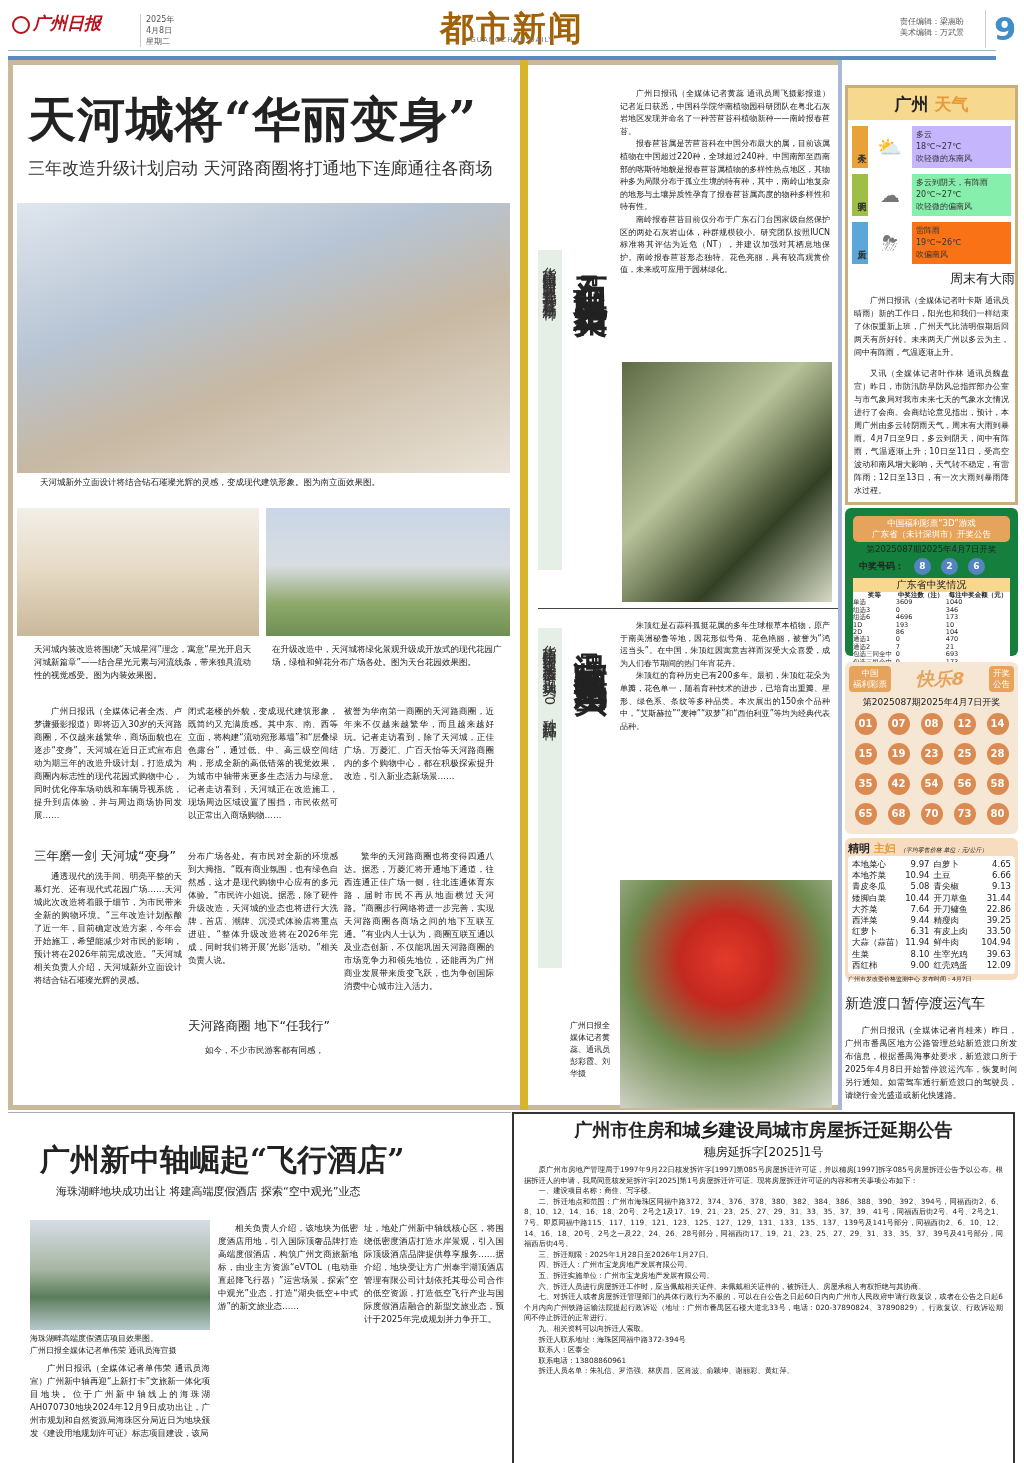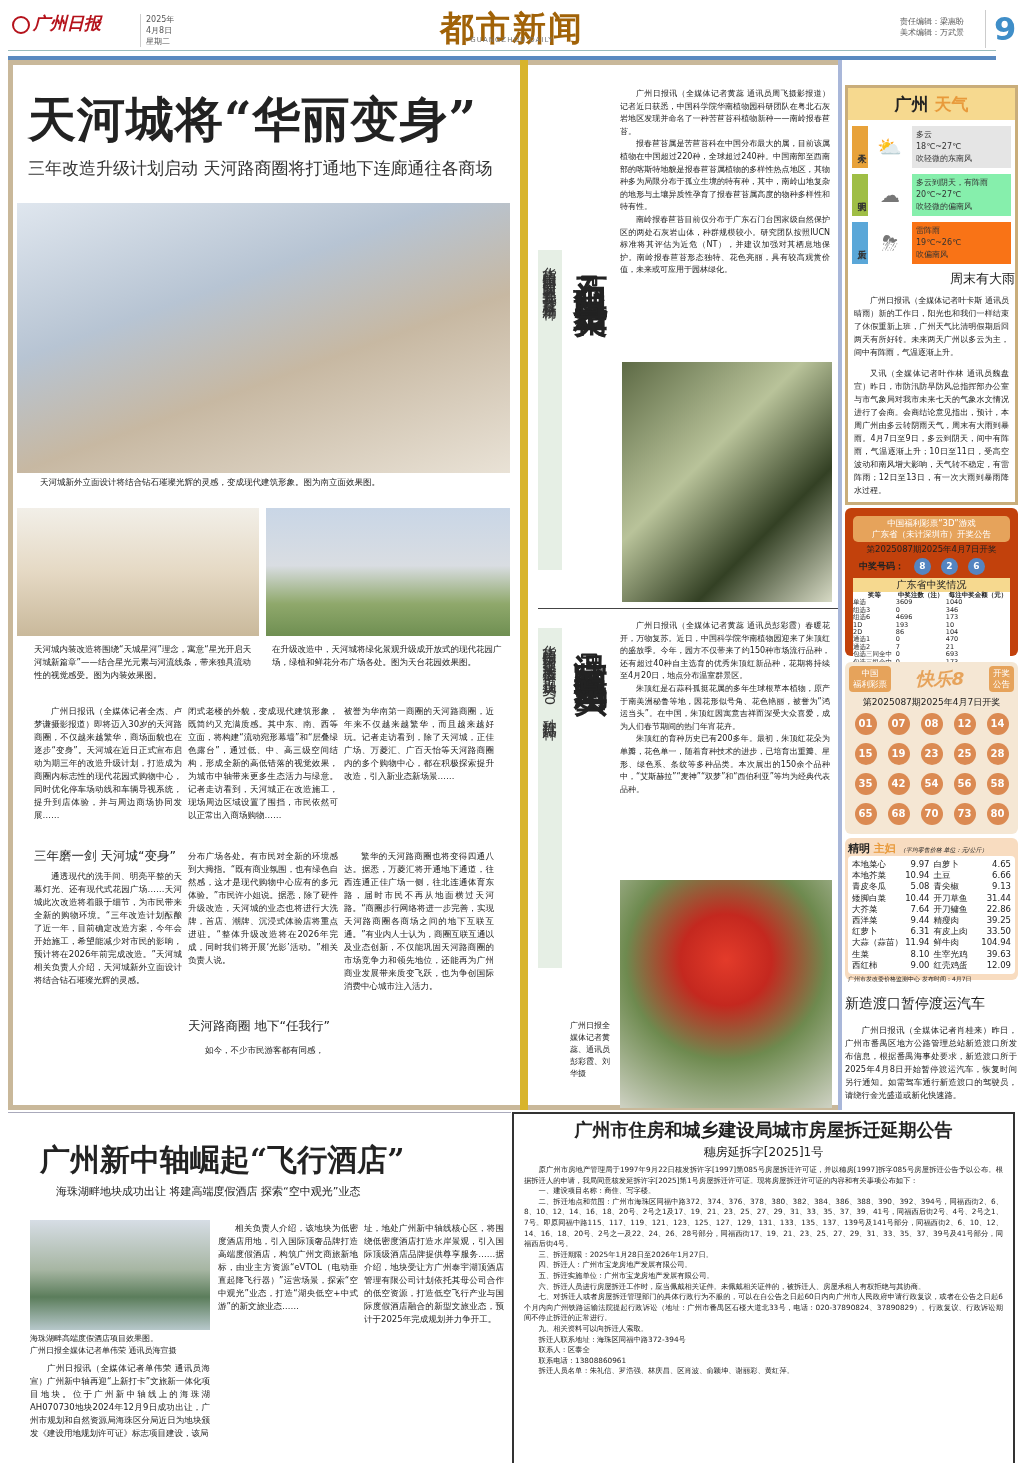--- a/index.html
+++ b/index.html
@@ -34,21 +34,21 @@
   .wbox{left:845px;top:85px;width:173px;height:420px;border:3px solid #c9ad7a;background:#fff}
   .whead{background:#f6d98f;height:32px;text-align:center;font-weight:bold;font-size:17px;line-height:32px;font-family:"DejaVu Serif",serif}
   .whead .acc{color:#e89a3b}
   .wrow{display:flex;margin:6px 4px;height:42px}
   .wday{width:16px;font-size:9px;font-weight:bold;writing-mode:vertical-rl;text-align:center;color:#333}
   .wicon{width:44px;font-size:20px;text-align:center;line-height:42px;color:#777}
   .wtxt{flex:1;font-size:8px;line-height:12px;padding:3px 4px;color:#333}
   .wsummary{text-align:right;font-size:13px;font-family:"DejaVu Serif",serif;margin:6px 0}
   .wbody{font-size:8px;line-height:13px;padding:0 6px;text-indent:2em;text-align:justify}
   
-  .lot{left:845px;top:508px;width:173px;height:148px;background:#c2410c;border-radius:6px;padding:8px}
+  .lot{left:845px;top:508px;width:173px;height:148px;background:#15803d;border-radius:6px;padding:8px}
   .lothead{background:#e6a35b;color:#fff;text-align:center;font-size:8.5px;line-height:11px;border-radius:5px;padding:2px}
   .lotdraw{text-align:center;font-size:8.5px;margin:2px 0}
   .balls3{display:flex;align-items:center;gap:10px;font-size:9px;font-weight:bold;padding-left:6px}
   .ball3{width:17px;height:17px;border-radius:50%;background:#5585c1;color:#fff;text-align:center;line-height:17px;font-size:9px}
   .lottitle{background:#f6d98f;text-align:center;font-size:10px;margin-top:3px}
   table.lt{width:100%;font-size:6.5px;border-collapse:collapse;background:#fff}
   table.lt td,table.lt th{line-height:7.4px}
   .kl{left:845px;top:662px;width:173px;height:172px;background:#f5e7d4;border-radius:6px;padding:4px}
   .klhead{display:flex;justify-content:space-between;align-items:center}
   .klbadge{background:#e6a35b;color:#fff;font-size:8.5px;line-height:11px;padding:2px 4px;border-radius:4px;text-align:center}
@@ -122,34 +122,33 @@
 <div class="abs body" style="left:620px;top:88px;width:210px;font-size:8px;line-height:12.6px">
   <p style="text-indent:2em">广州日报讯（全媒体记者黄蕊 通讯员周飞摄影报道）记者近日获悉，中国科学院华南植物园科研团队在粤北石灰岩地区发现并命名了一种苦苣苔科植物新种——南岭报春苣苔。</p>
   <p style="text-indent:2em">报春苣苔属是苦苣苔科在中国分布最大的属，目前该属植物在中国超过220种，全球超过240种。中国南部至西南部的喀斯特地貌是报春苣苔属植物的多样性热点地区，其物种多为局限分布于孤立生境的特有种，其中，南岭山地复杂的地形与土壤异质性孕育了报春苣苔属高度的物种多样性和特有性。</p>
   <p style="text-indent:2em">南岭报春苣苔目前仅分布于广东石门台国家级自然保护区的两处石灰岩山体，种群规模较小。研究团队按照IUCN标准将其评估为近危（NT），并建议加强对其栖息地保护。南岭报春苣苔形态独特、花色亮丽，具有较高观赏价值，未来或可应用于园林绿化。</p>
 </div>
 <div class="abs plantimg" style="left:622px;top:362px;width:210px;height:240px"></div>
 <div class="abs" style="left:538px;top:608px;width:300px;height:1px;background:#444"></div>
 <div class="abs vsub" style="left:538px;top:628px;height:340px">华南植物园朱顶红迎来盛放季 可观赏约150种流行品种</div>
 <div class="abs vhead" style="left:568px;top:628px">温室片区迎『鸿运当头』</div>
 <div class="abs body" style="left:620px;top:620px;width:210px;font-size:8px;line-height:12.6px">
-  <p style="text-indent:2em">广州日报讯（全媒体记者黄蕊 通讯员彭彩霞）春暖花开，万物复苏。近日，中国科学院华南植物园迎来了朱顶红的盛放季。今年，园方不仅带来了约150种市场流行品种，还有超过40种自主选育的优秀朱顶红新品种，花期将持续至4月20日，地点分布温室群景区。</p>
   <p style="text-indent:2em">朱顶红是石蒜科孤挺花属的多年生球根草本植物，原产于南美洲秘鲁等地，因花形似号角、花色艳丽，被誉为“鸿运当头”。在中国，朱顶红因寓意吉祥而深受大众喜爱，成为人们春节期间的热门年宵花卉。</p>
   <p style="text-indent:2em">朱顶红的育种历史已有200多年。最初，朱顶红花朵为单瓣，花色单一，随着育种技术的进步，已培育出重瓣、星形、绿色系、条纹等多种品类。本次展出的150余个品种中，“艾斯赫拉”“麦神”“双梦”和“西伯利亚”等均为经典代表品种。</p>
 </div>
 <div class="abs flowerimg" style="left:620px;top:880px;width:212px;height:228px"></div>
 <div class="abs caption" style="left:570px;top:1020px;width:45px;font-size:8px;line-height:12px">广州日报全媒体记者黄蕊、通讯员彭彩霞、刘华摄</div>
 
 <div class="abs wbox">
   <div class="whead"><span>广州</span> <span class="acc">天气</span></div>
   <div id="wdays">
       <div class="wrow">
         <div class="wday" style="background:#e8a23a">今天</div>
     <div class="wicon">⛅</div>
-    <div class="wtxt" style="background:#e5e5e5">
+    <div class="wtxt" style="background:#c4b5fd">
       <div>多云</div>
       <div>18℃~27℃</div>
       <div>吹轻微的东南风</div>
     </div>
       </div>
       <div class="wrow">
         <div class="wday" style="background:#9fbe45">明天</div>
     <div class="wicon">☁</div>
     <div class="wtxt" style="background:#86efac">
       <div>多云到阴天，有阵雨</div>

